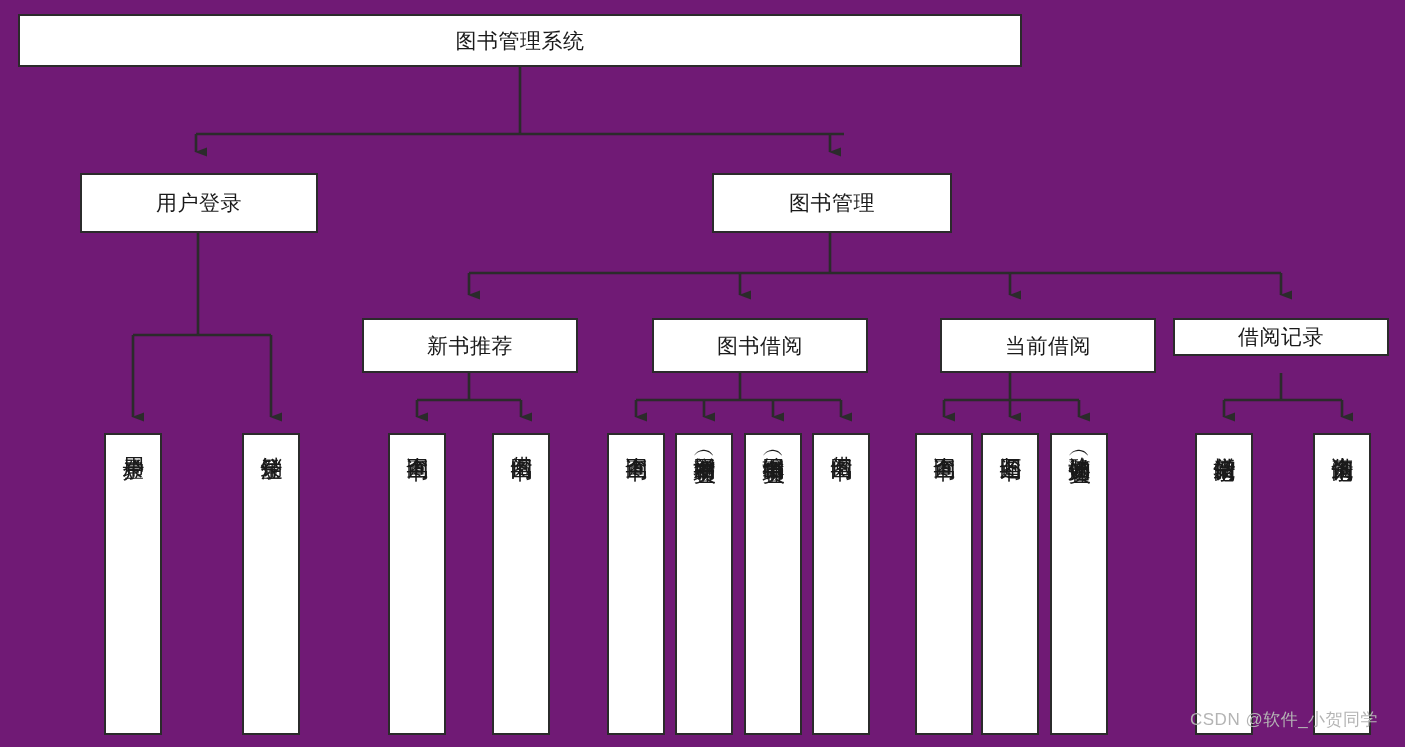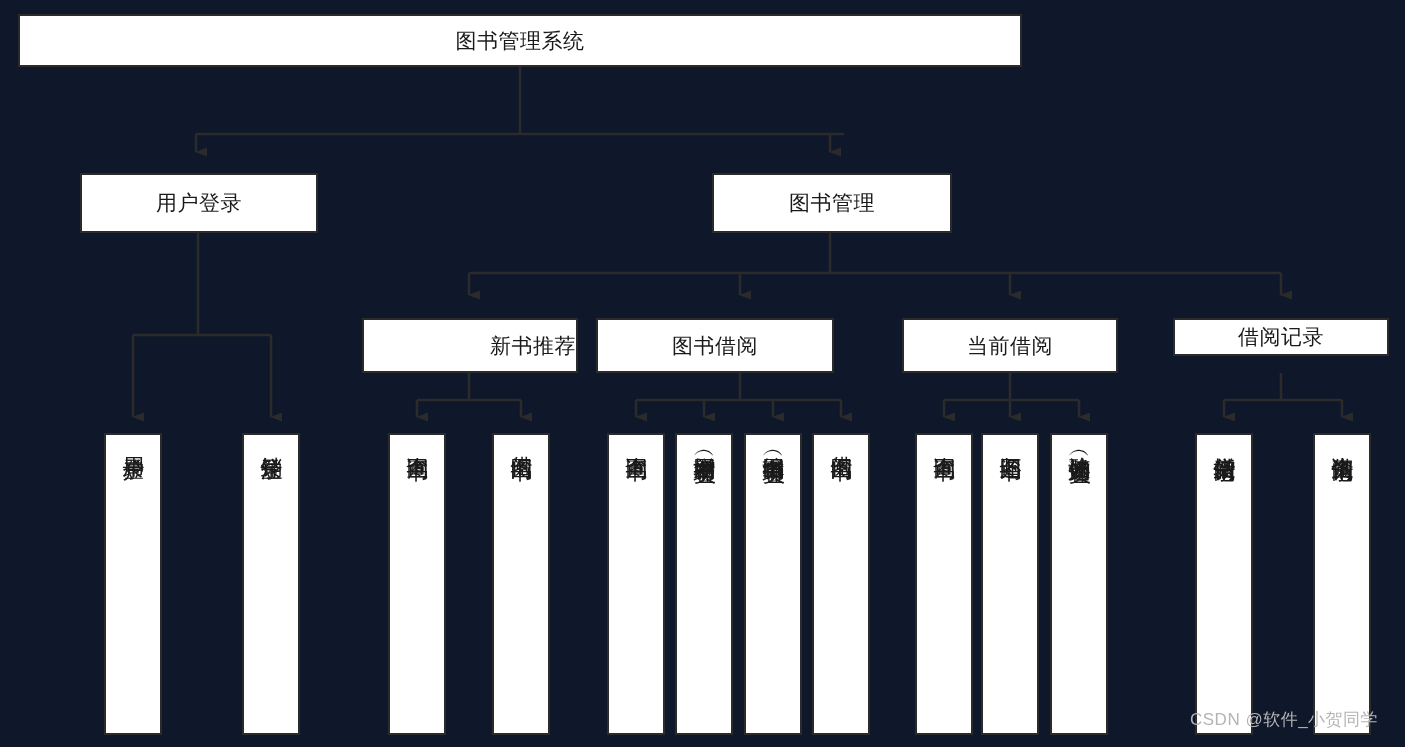--- a/index.html
+++ b/index.html
@@ -11,21 +11,21 @@
     width: 1405px;
     height: 747px;
     font-family: "Liberation Sans", "DejaVu Sans", sans-serif;
     overflow: hidden;
     position: relative;
   }
   #diagram-root {
     position: relative;
     width: 1405px;
     height: 747px;
-    background: #0f172a;
+    background: #701a75;
   }
   svg.diagram-canvas {
     position: absolute;
     top: 0;
     left: 0;
     width: 1405px;
     height: 747px;
   }
   .node-box {
     position: absolute;
@@ -133,27 +133,27 @@
     <span class="node-label">图书管理系统</span>
   </div>
 
   <div class="node-box horizontal" style="left:80px; top:173px; width:238px; height:60px;">
     <span class="node-label">用户登录</span>
   </div>
   <div class="node-box horizontal" style="left:712px; top:173px; width:240px; height:60px;">
     <span class="node-label">图书管理</span>
   </div>
 
-  <div class="node-box horizontal" style="left:362px; top:318px; width:216px; height:55px;justify-content:flex-end;">
+  <div class="node-box horizontal" style="left:362px; top:318px; width:216px; height:55px;">
     <span class="node-label">新书推荐</span>
   </div>
-  <div class="node-box horizontal" style="left:596px; top:318px; width:238px; height:55px;">
+  <div class="node-box horizontal" style="left:652px; top:318px; width:216px; height:55px;">
     <span class="node-label">图书借阅</span>
   </div>
-  <div class="node-box horizontal" style="left:902px; top:318px; width:216px; height:55px;">
+  <div class="node-box horizontal" style="left:940px; top:318px; width:216px; height:55px;">
     <span class="node-label">当前借阅</span>
   </div>
   <div class="node-box horizontal" style="left:1173px; top:318px; width:216px; height:38px;">
     <span class="node-label">借阅记录</span>
   </div>
 
   <div class="node-box vertical" style="left:104px; top:433px; width:58px; height:302px;">
     <span class="node-label">用户登录</span>
   </div>
   <div class="node-box vertical" style="left:242px; top:433px; width:58px; height:302px;">

